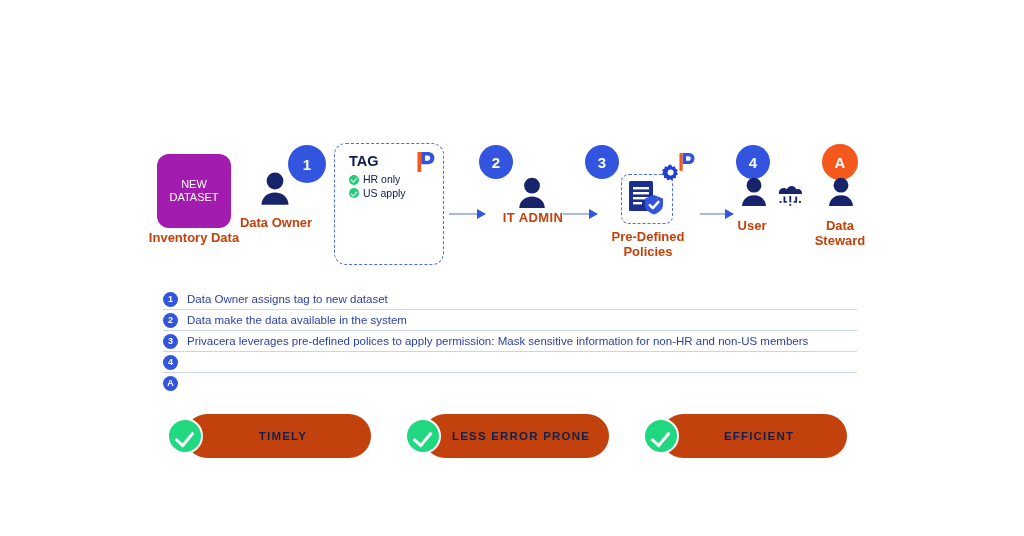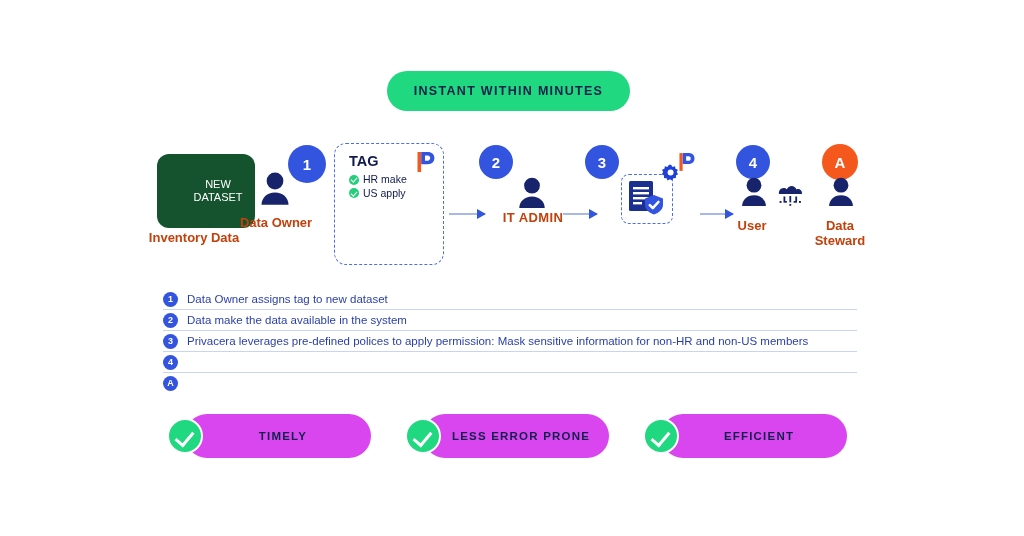--- a/index.html
+++ b/index.html
@@ -44,25 +44,24 @@
     font-size: 15px;
     z-index: 5;
   }
   .badge-blue { background: #3354DF; }
   .badge-orange { background: #F4581C; }
 
   
   #new-dataset-box {
     left: 157px; top: 154px;
     width: 74px; height: 74px;
-    background: #14532d;
+    background: #a21caf;
     border-radius: 12px;
     display: flex; align-items: center; justify-content: center;
     text-align: center;
-    padding-left: 24px;
   }
   #new-dataset-box .txt {
     color: #ffffff;
     font-size: 11px;
     line-height: 13px;
     font-weight: normal;
   }
   .caption {
     text-align: center;
     font-size: 13px;
@@ -194,21 +193,21 @@
   
   #benefits { left: 0; top: 414px; width: 1024px; height: 56px; }
   .benefit {
     position: absolute;
     height: 44px;
   }
   .benefit .pill {
     position: absolute;
     left: 18px; top: 0;
     height: 44px;
-    background: #d946ef;
+    background: #c2410c;
     border-radius: 22px;
     display: flex; align-items: center; justify-content: center;
   }
   .benefit .pill-label {
     font-size: 11.5px;
     font-weight: bold;
     letter-spacing: 1.2px;
     color: #11214b;
     padding: 0 18px 0 28px;
   }
@@ -236,23 +235,20 @@
   #benefit-1 { left: 405px; width: 204px; }
   #benefit-1 .pill { width: 186px; }
   #benefit-2 { left: 643px; width: 204px; }
   #benefit-2 .pill { width: 186px; }
 </style>
 </head>
 <body>
 
 <div class="stage">
 
-  <div class="abs" id="banner">
-    <span class="label">INSTANT WITHIN MINUTES</span>
-  </div>
 
   <div class="abs" id="new-dataset-box">
     <div class="txt">
       <div>NEW</div>
       <div>DATASET</div>
     </div>
   </div>
   <div class="abs caption" id="inventory-caption">Inventory Data</div>
 
   <div class="abs" id="badge-1">
@@ -261,21 +257,21 @@
   <svg class="abs" id="person-owner" width="34" height="38" viewBox="0 0 34 38">
     <circle cx="17" cy="9" r="8.4" fill="#17246b"></circle>
     <path d="M17 20.5c-8 0-13.5 5.6-13.5 12.2h27C30.5 26.1 25 20.5 17 20.5z" fill="#17246b"></path>
   </svg>
   <div class="abs caption" id="owner-caption">Data Owner</div>
 
   <div class="abs" id="tag-box">
     <div id="tag-title">TAG</div>
     <div class="tag-item">
       <span class="tag-check"></span>
-      <span>HR make</span>
+      <span>HR only</span>
     </div>
     <div class="tag-item">
       <span class="tag-check"></span>
       <span>US apply</span>
     </div>
   </div>
   <svg class="abs" id="p-logo-tag" width="18" height="22" viewBox="0 0 18 22">
     <rect x="0.5" y="1" width="3.6" height="20" fill="#F4581C"></rect>
     <path d="M4.2 1h6.6c4 0 6.6 2.5 6.6 6.1 0 3.7-2.6 6.2-6.6 6.2H4.2V1z" fill="#3354DF"></path>
     <path d="M8 4.6h2.6c1.6 0 2.6 1 2.6 2.5s-1 2.6-2.6 2.6H8V4.6z" fill="#ffffff"></path>
@@ -309,20 +305,21 @@
   </svg>
   <svg class="abs" style="left:661px; top:164px;" width="20" height="20" viewBox="0 0 20 20">
     <path d="M10 0.8l1.5 2.1 2.5-.6.5 2.5 2.4 1-1.2 2.3 1.4 2.1-2.2 1.3v2.6l-2.6.1-1.1 2.3L9 15.3l-2.3 1.2-1.1-2.3-2.6-.1v-2.6L.8 10.2l1.4-2.1L1 5.8l2.4-1 .5-2.5 2.5.6L8 .8h2z" fill="#1f3fd6"></path>
     <circle cx="9.6" cy="8.6" r="3" fill="#ffffff"></circle>
   </svg>
   <svg class="abs" id="p-logo-policy" width="16" height="20" viewBox="0 0 18 22">
     <rect x="0.5" y="1" width="3.6" height="20" fill="#F4581C"></rect>
     <path d="M4.2 1h6.6c4 0 6.6 2.5 6.6 6.1 0 3.7-2.6 6.2-6.6 6.2H4.2V1z" fill="#3354DF"></path>
     <path d="M8 4.6h2.6c1.6 0 2.6 1 2.6 2.5s-1 2.6-2.6 2.6H8V4.6z" fill="#ffffff"></path>
   </svg>
+  <div class="abs caption" id="policy-caption">Pre-Defined Policies</div>
 
   <div class="abs arrow" id="arrow-3"></div>
 
   <div class="abs" id="badge-4">
     <div class="num-badge badge-blue" style="width:100%;height:100%;">4</div>
   </div>
   <svg class="abs" id="person-user" width="30" height="34" viewBox="0 0 34 38">
     <circle cx="17" cy="9" r="8.4" fill="#17246b"></circle>
     <path d="M17 20.5c-8 0-13.5 5.6-13.5 12.2h27C30.5 26.1 25 20.5 17 20.5z" fill="#17246b"></path>
   </svg>

